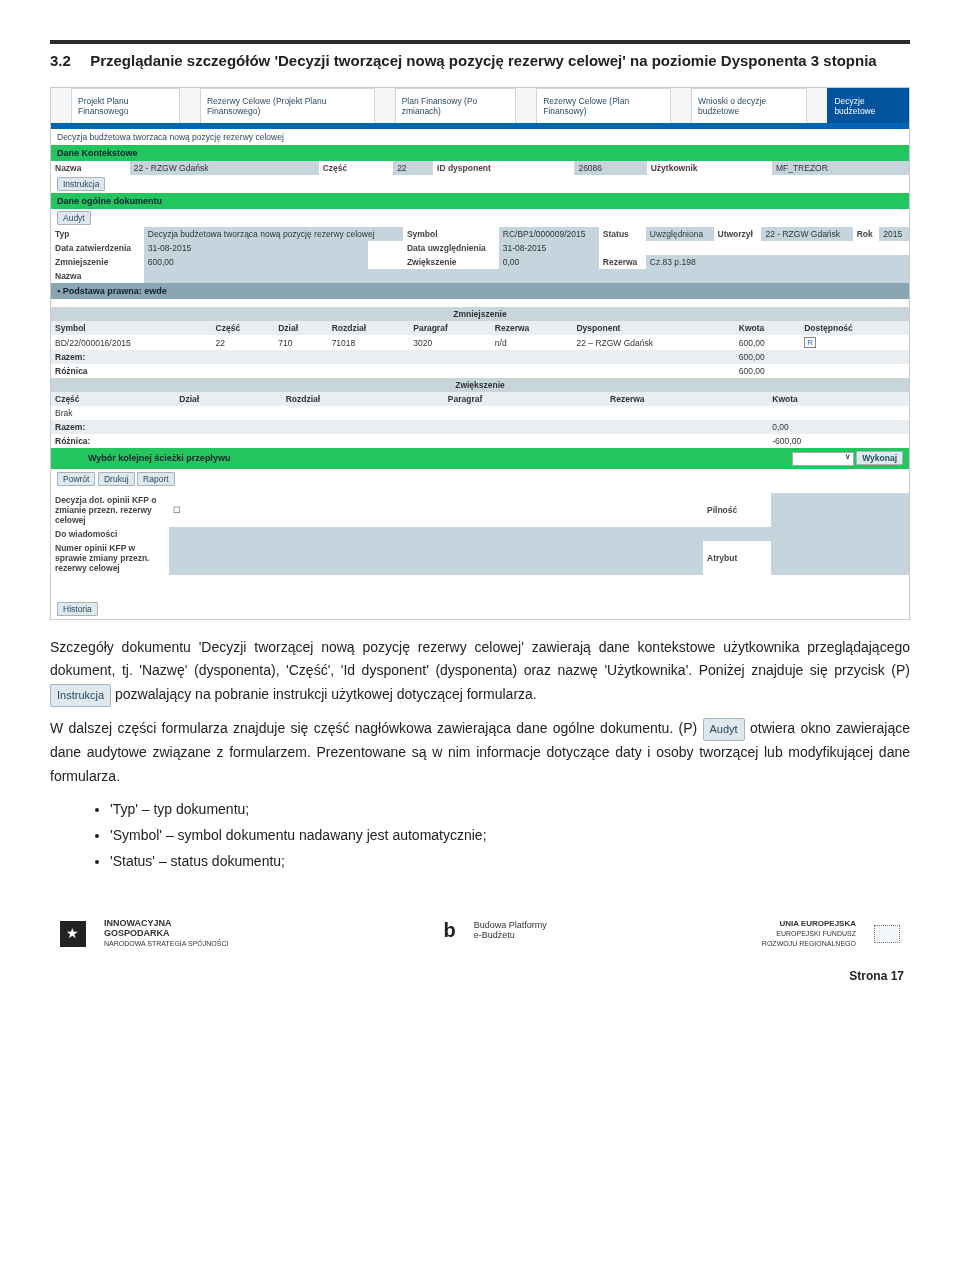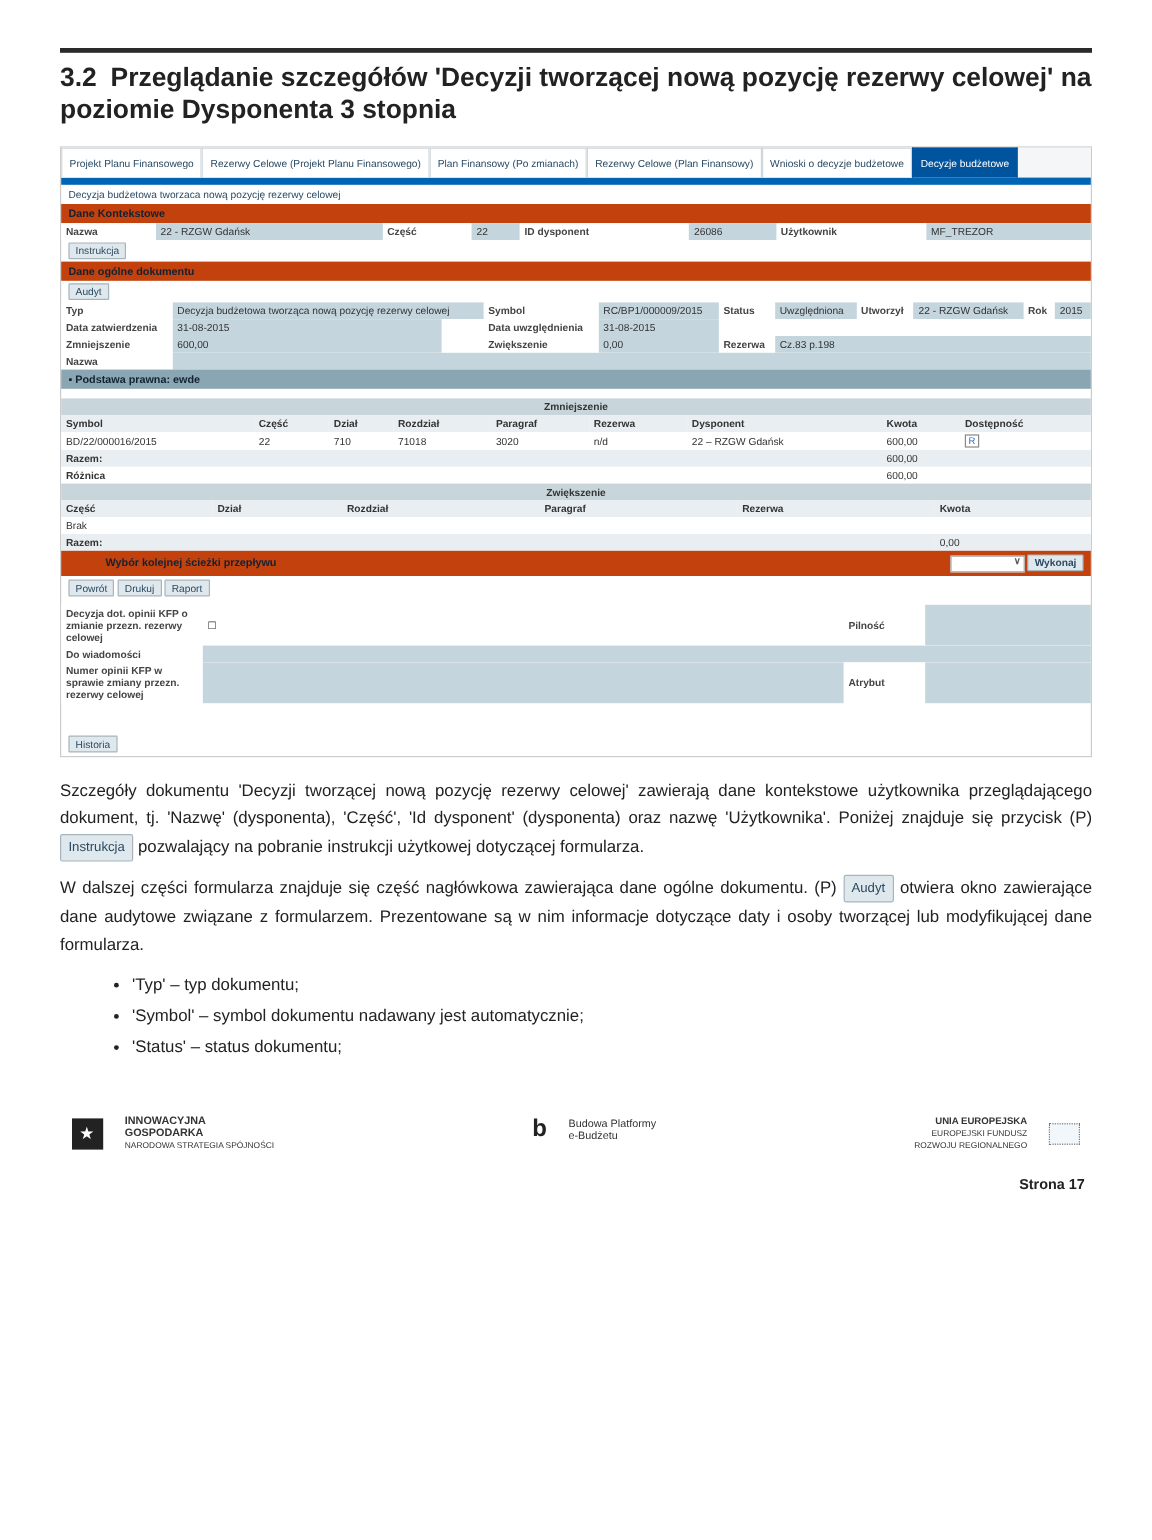--- a/index.html
+++ b/index.html
@@ -1,33 +1,33 @@
 <!DOCTYPE html>
 <html><head>
 <meta charset="utf-8">
 <style>
   body { font-family: Arial, sans-serif; font-size: 13px; margin: 0; padding: 0; color: #222; width: 960px; }
   .page { padding: 40px 50px 30px 50px; }
   .top-bar { height: 4px; background: #2a2a2a; margin-bottom: 8px; }
-  h2 { font-size: 22px; font-weight: bold; margin: 0 0 18px 0; }
+  h2 { font-size: 15px; font-weight: bold; margin: 0 0 18px 0; }
   h2 .num { display: inline-block; width: 36px; }
   .body-text { font-size: 14px; line-height: 1.7; text-align: justify; }
   .body-text p { margin: 10px 0; }
   .inline-btn { display: inline-block; background: #dfe8ec; border: 1px solid #a8b4bb; padding: 1px 6px; font-size: 11px; border-radius: 2px; color: #2a4a63; vertical-align: middle; }
   ul.bullets { list-style: disc; padding-left: 60px; }
   ul.bullets li { margin: 10px 0; font-size: 14px; }
 
   
   .screenshot { border: 1px solid #ccc; font-size: 9px; color: #333; margin: 4px 0 16px 0; background: #fff; }
   .tabs { display: flex; align-items: center; gap: 0; background: #f4f6f8; }
-  .tab { padding: 7px 6px; border: 1px solid #d0d7db; background: #fff; color: #2a4a63; font-size: 8.5px; border-bottom: none; }
+  .tab { padding: 7px 6px; border: 1px solid #d0d7db; background: #fff; color: #2a4a63; font-size: 8.5px; border-bottom: none; margin-left: 20px; }
   .tab.active { background: #00549e; color: #fff; border-color: #00549e; }
   .blue-strip { height: 6px; background: #0066b3; }
   .breadcrumb { padding: 3px 6px; color: #2a4a63; font-size: 8.5px; }
-  .section-hdr { background: #c2410c; color: #123; font-weight: bold; padding: 3px 6px; font-size: 9px; }
+  .section-hdr { background: #22c55e; color: #123; font-weight: bold; padding: 3px 6px; font-size: 9px; }
   .section-hdr.dark { background: #8aa6b3; }
   .tbl { width: 100%; border-collapse: collapse; }
   .tbl td, .tbl th { padding: 2px 4px; font-size: 8.5px; text-align: left; }
   .tbl th { font-weight: bold; color: #333; }
   .row-white { background: #fff; }
   .row-alt { background: #e8eef1; }
   .row-header { background: #c8d6dc; }
   .lbl { color: #444; text-align: right; font-weight: bold; }
   .val { color: #333; }
   .btn-flat { display: inline-block; background: #dfe8ec; border: 1px solid #a8b4bb; padding: 1px 5px; font-size: 8.5px; border-radius: 1px; color: #2a4a63; }
@@ -177,20 +177,24 @@
         <th>Rezerwa</th>
         <th class="right">Kwota</th>
       </tr>
       <tr class="row-white">
             <td colspan="6">Brak</td>
           </tr>
       <tr class="row-alt">
             <td colspan="5" class="right" style="font-weight:bold">Razem:</td>
             <td class="right">0,00</td>
           </tr>
+      <tr class="row-white">
+            <td colspan="5" class="right" style="font-weight:bold">Różnica:</td>
+            <td class="right">-600,00</td>
+          </tr>
     </tbody>
       </table>
 
     <div class="section-hdr" style="display:flex;justify-content:space-between;align-items:center;padding-left:37px;">
       <span>Wybór kolejnej ścieżki przepływu</span>
       <span>
         <span class="dropdown"></span>
         <span class="btn-flat">Wykonaj</span>
       </span>
     </div>

